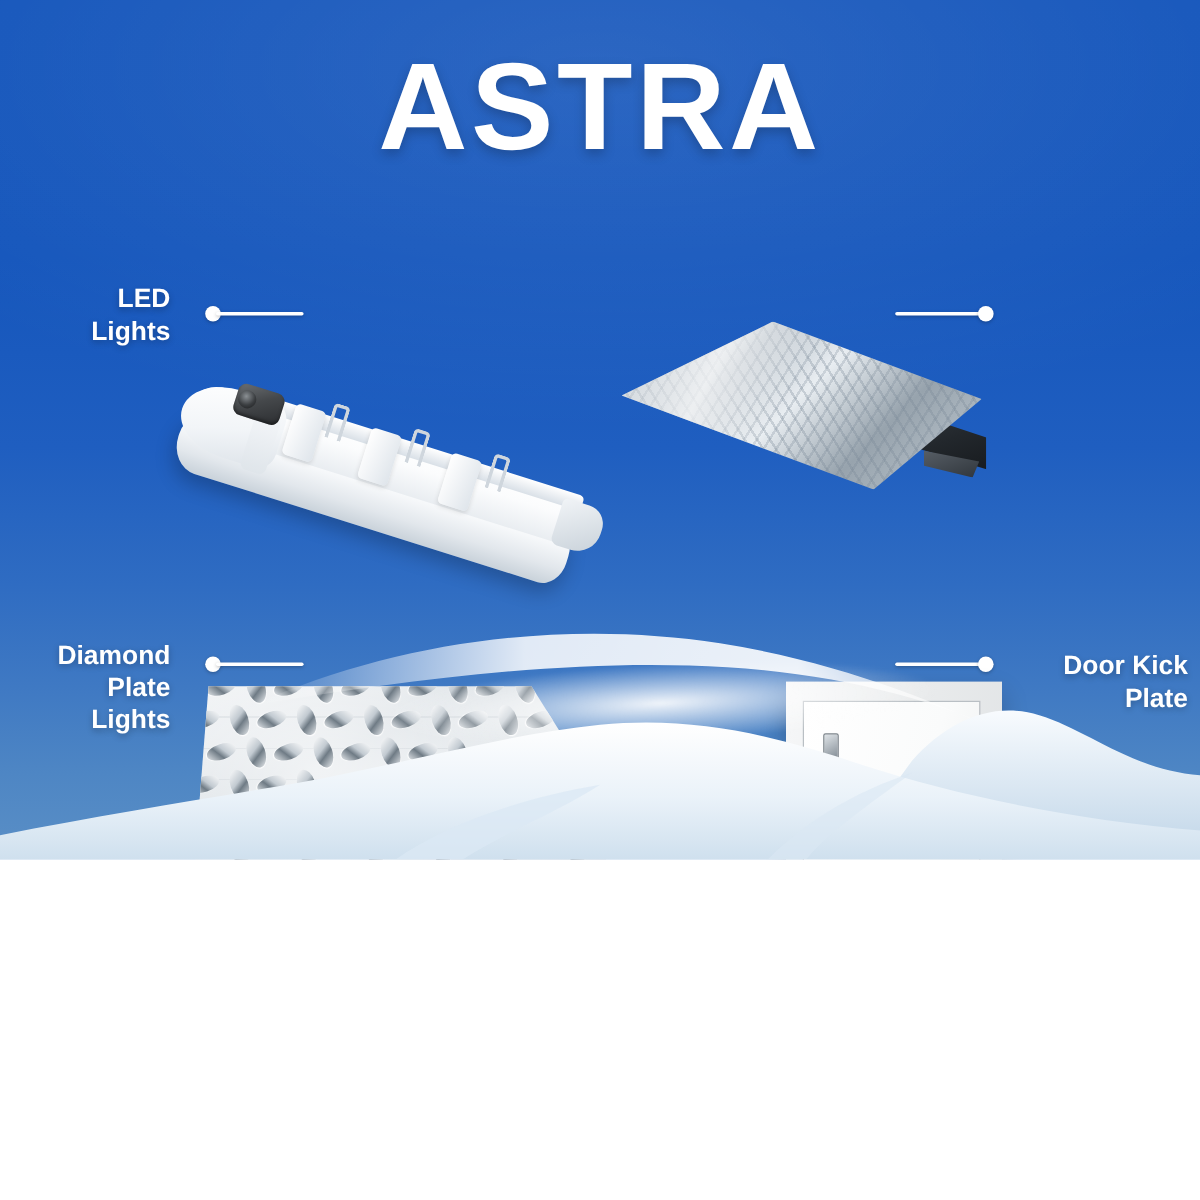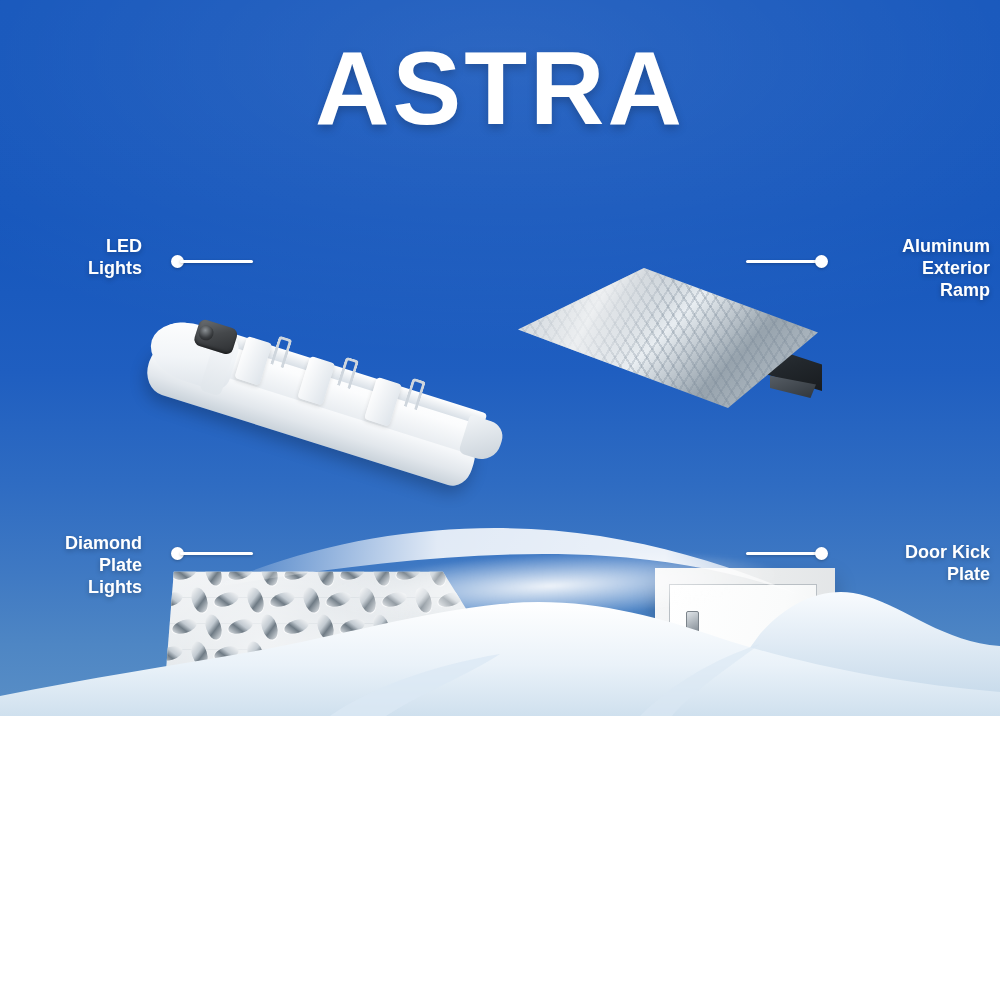--- a/index.html
+++ b/index.html
@@ -45,21 +45,21 @@
     font-size:37px;
     font-weight:bold;
     letter-spacing:9px;
     text-shadow:0 3px 7px rgba(0,0,0,0.22);
   }
 
   
   .label {
     position:absolute;
     color:#ffffff;
-    font-size:18px;
+    font-size:22px;
     font-weight:bold;
     line-height:1.22;
     text-shadow:0 2px 5px rgba(0,0,0,0.26);
     white-space:pre-line;
   }
   .label.right-al { text-align:right; }
 
   .leader { position:absolute; height:14px; }
   .leader .bar {
     position:absolute; top:6px; height:2.5px;
@@ -283,23 +283,20 @@
       <div class="led-bracket" style="left:86px;"></div>
       <div class="led-bracket" style="left:152px;"></div>
       <div class="led-bracket" style="left:222px;"></div>
       <div class="led-clip" style="left:116px;"></div>
       <div class="led-clip" style="left:186px;"></div>
       <div class="led-clip" style="left:256px;"></div>
       <div class="led-gland"></div>
     </div>
   </div>
 
-  <div class="label right-al" style="left:835px; top:236px; width:155px;">Aluminum
-Exterior
-Ramp</div>
   <div class="leader dot-right" style="left:746px; top:254px; width:82px;">
     <span class="bar"></span>
     <span class="dot"></span>
   </div>
 
   <div class="product" id="ramp-art">
     <div class="ramp-side"></div>
     <div class="ramp-tab"></div>
     <div class="ramp-deck"></div>
   </div>

